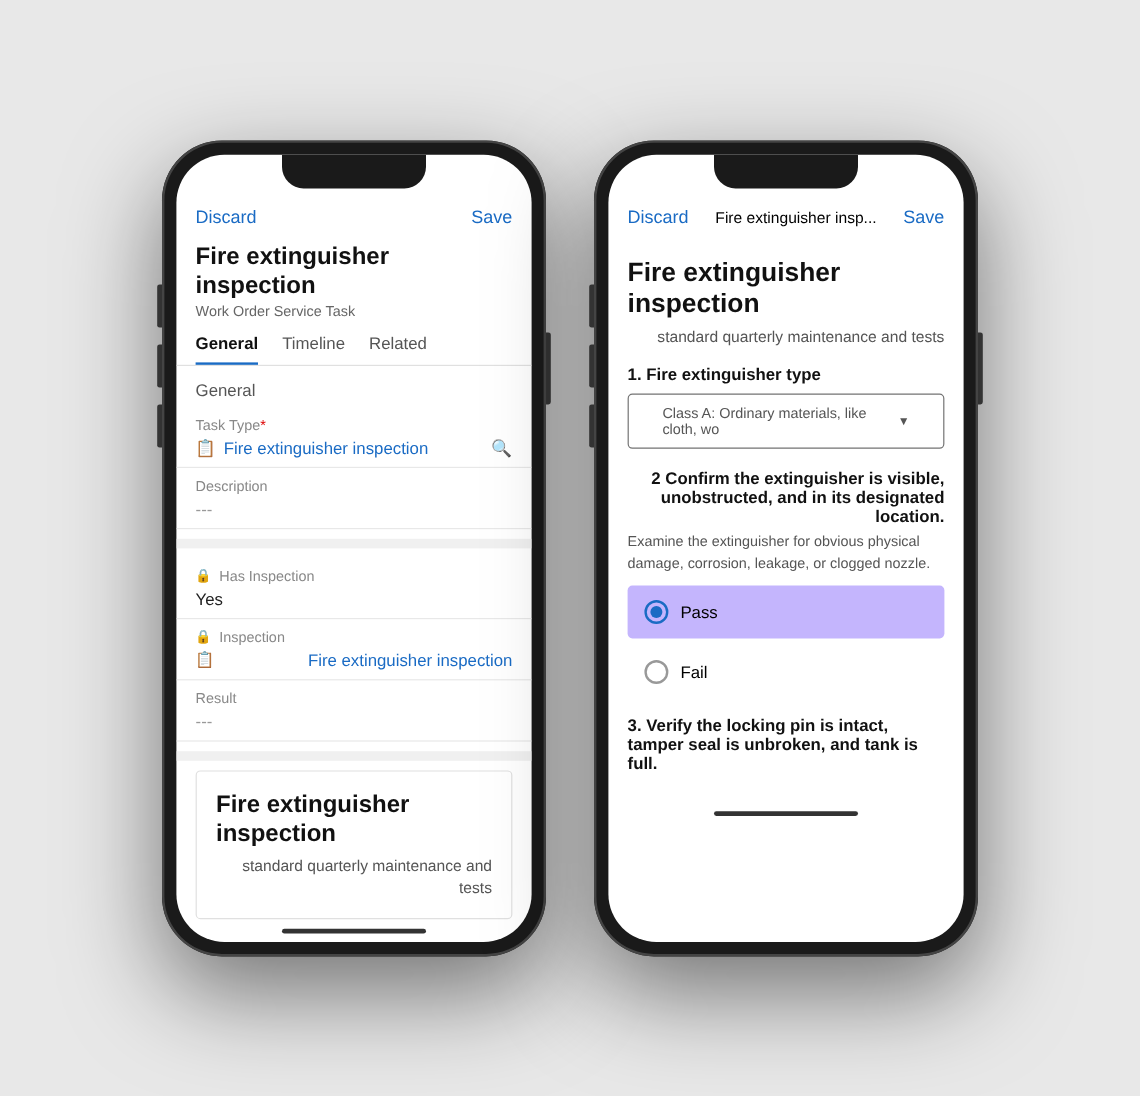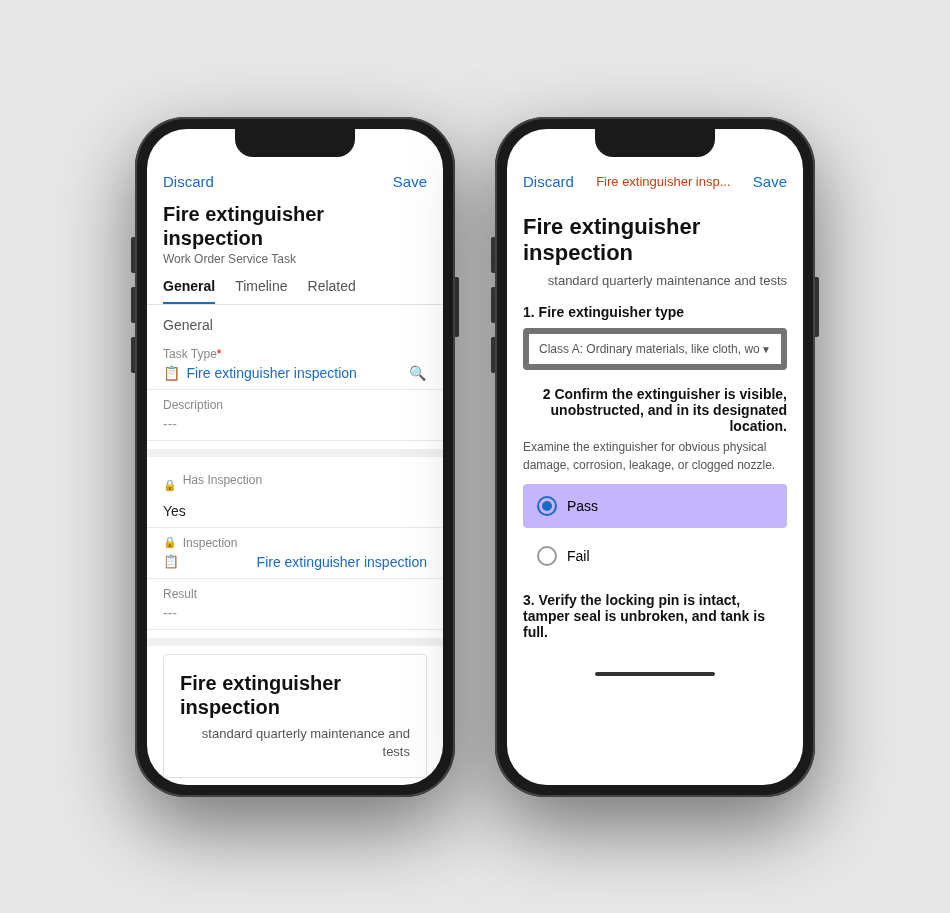--- a/index.html
+++ b/index.html
@@ -81,21 +81,21 @@
       justify-content: space-between;
       align-items: center;
       padding: 8px 16px;
     }
     .nav-link {
       color: #1a6bc4;
       font-size: 15px;
     }
     .nav-title {
       font-size: 13px;
-      color: #c2410c;
+      color: #000000;
       font-weight: 500;
     }
     .page-header {
       padding: 4px 16px 4px;
     }
     .page-title {
       font-size: 20px;
       font-weight: 700;
       color: #111;
       line-height: 1.2;
@@ -203,23 +203,23 @@
     .question-card {
       padding: 16px;
     }
     .question-num {
       font-size: 14px;
       font-weight: 700;
       color: #111;
       margin-bottom: 8px;
     }
     .dropdown-field {
-      border: 6px solid #737373;
+      border: 1px solid #737373;
       border-radius: 4px;
-      padding: 8px 10px;
+      padding: 8px 28px;
       font-size: 12px;
       color: #555;
       display: flex;
       justify-content: space-between;
       align-items: center;
       margin-bottom: 16px;
     }
     .dropdown-arrow {
       color: #555;
       font-size: 10px;
@@ -313,21 +313,21 @@
       <div class="field">
         <div class="field-label">Description</div>
         <div class="field-value-muted">---</div>
       </div>
 
       <div class="thick-divider"></div>
 
       <div class="field">
         <div class="field-icon-row" style="margin-bottom:4px;">
           <span class="lock-icon">🔒</span>
-          <div class="field-label" style="margin-bottom:12px;">Has Inspection</div>
+          <div class="field-label" style="margin-bottom:0;">Has Inspection</div>
         </div>
         <div class="field-value">Yes</div>
       </div>
 
       <div class="field">
         <div class="field-icon-row" style="margin-bottom:4px;">
           <span class="lock-icon">🔒</span>
           <div class="field-label" style="margin-bottom:0;">Inspection</div>
         </div>
         <div class="field-value-link field-icon-row">

